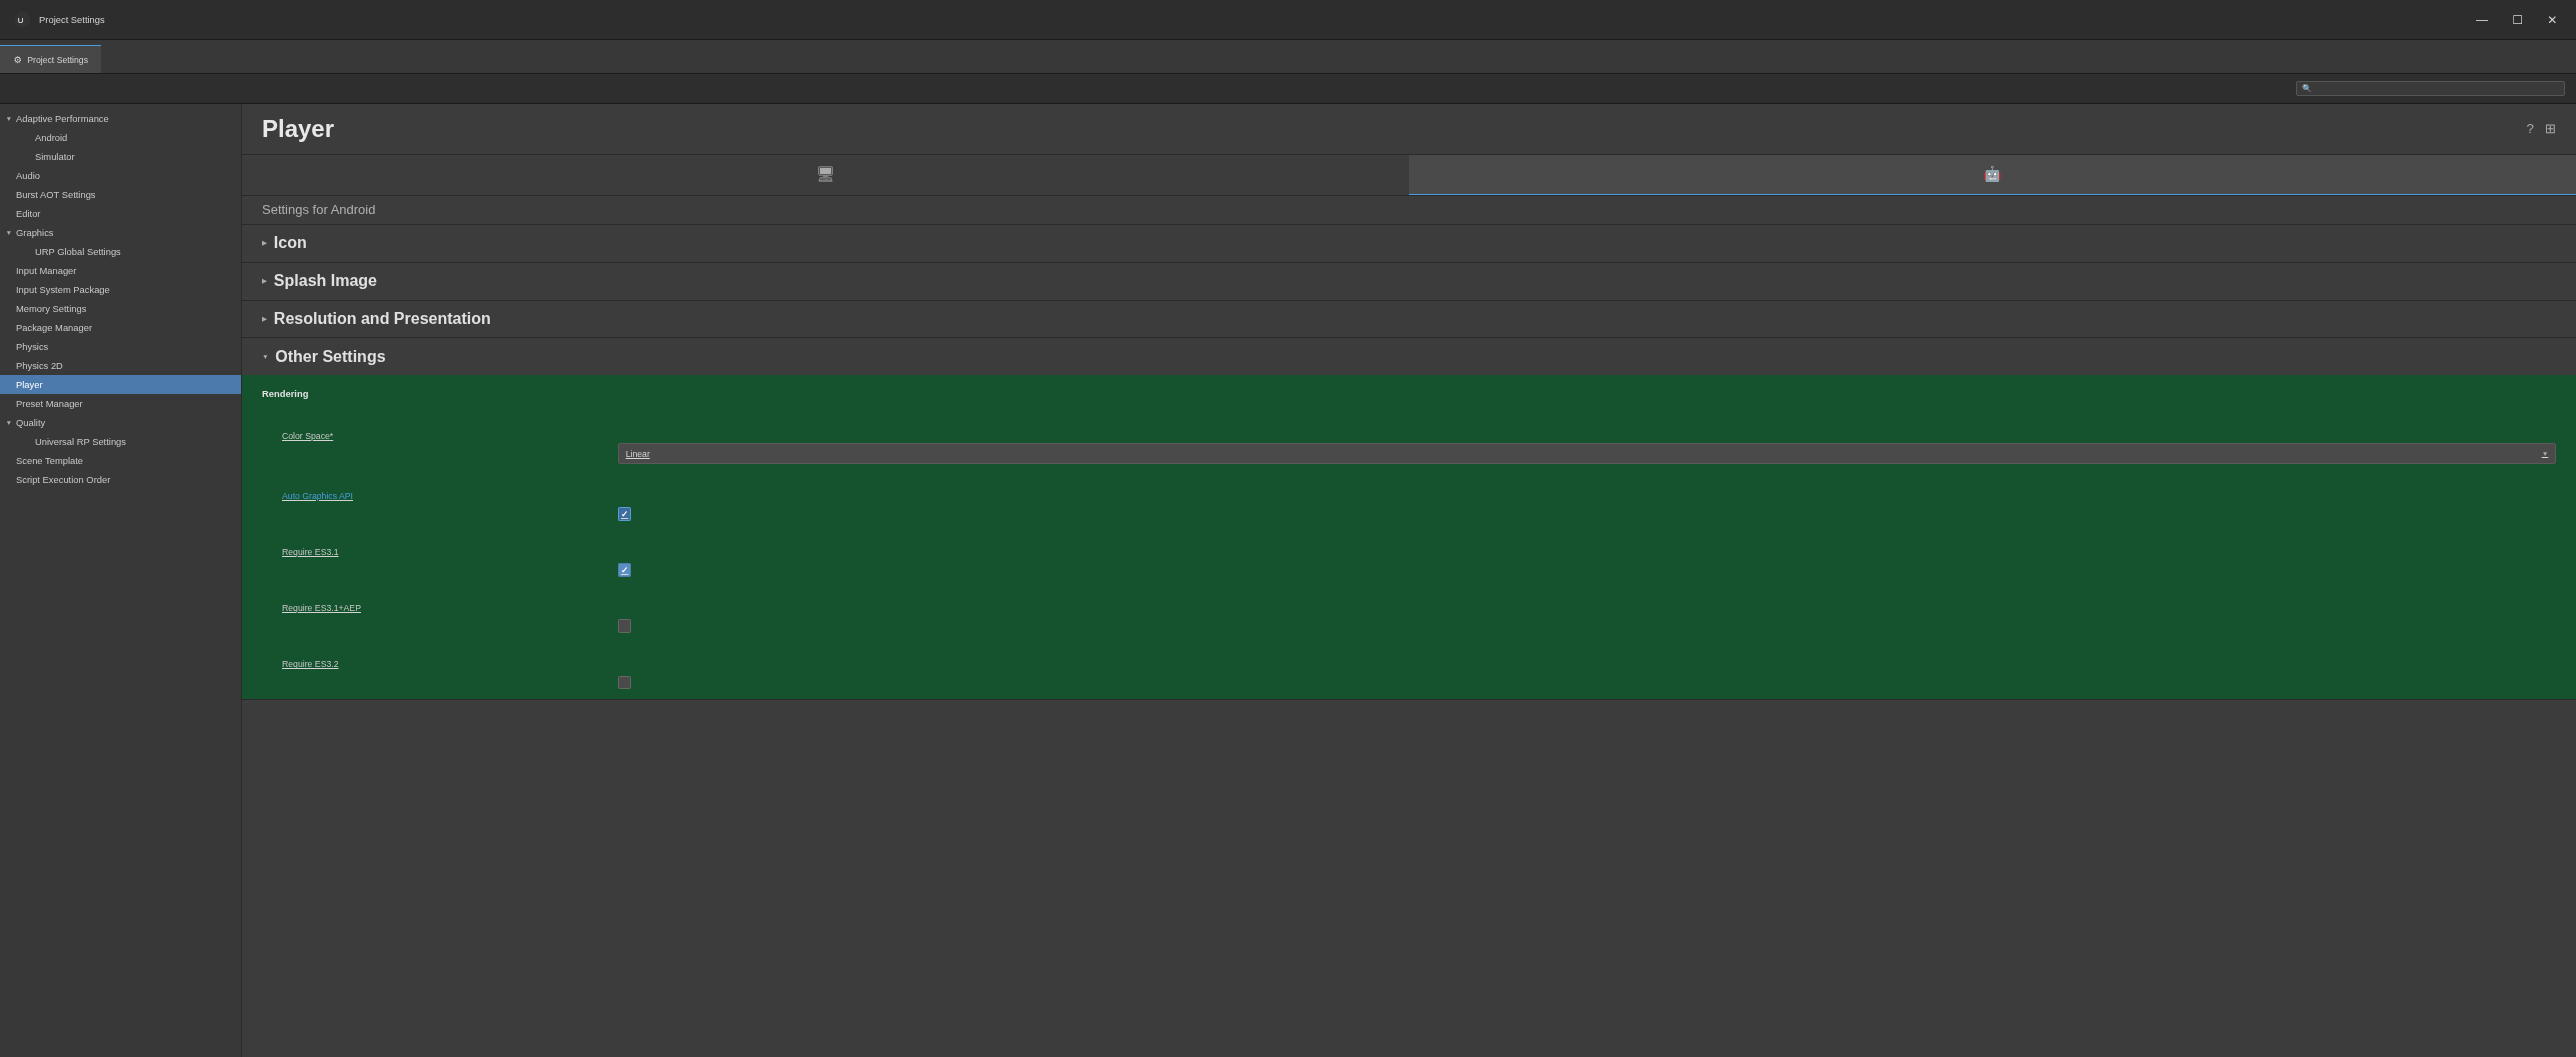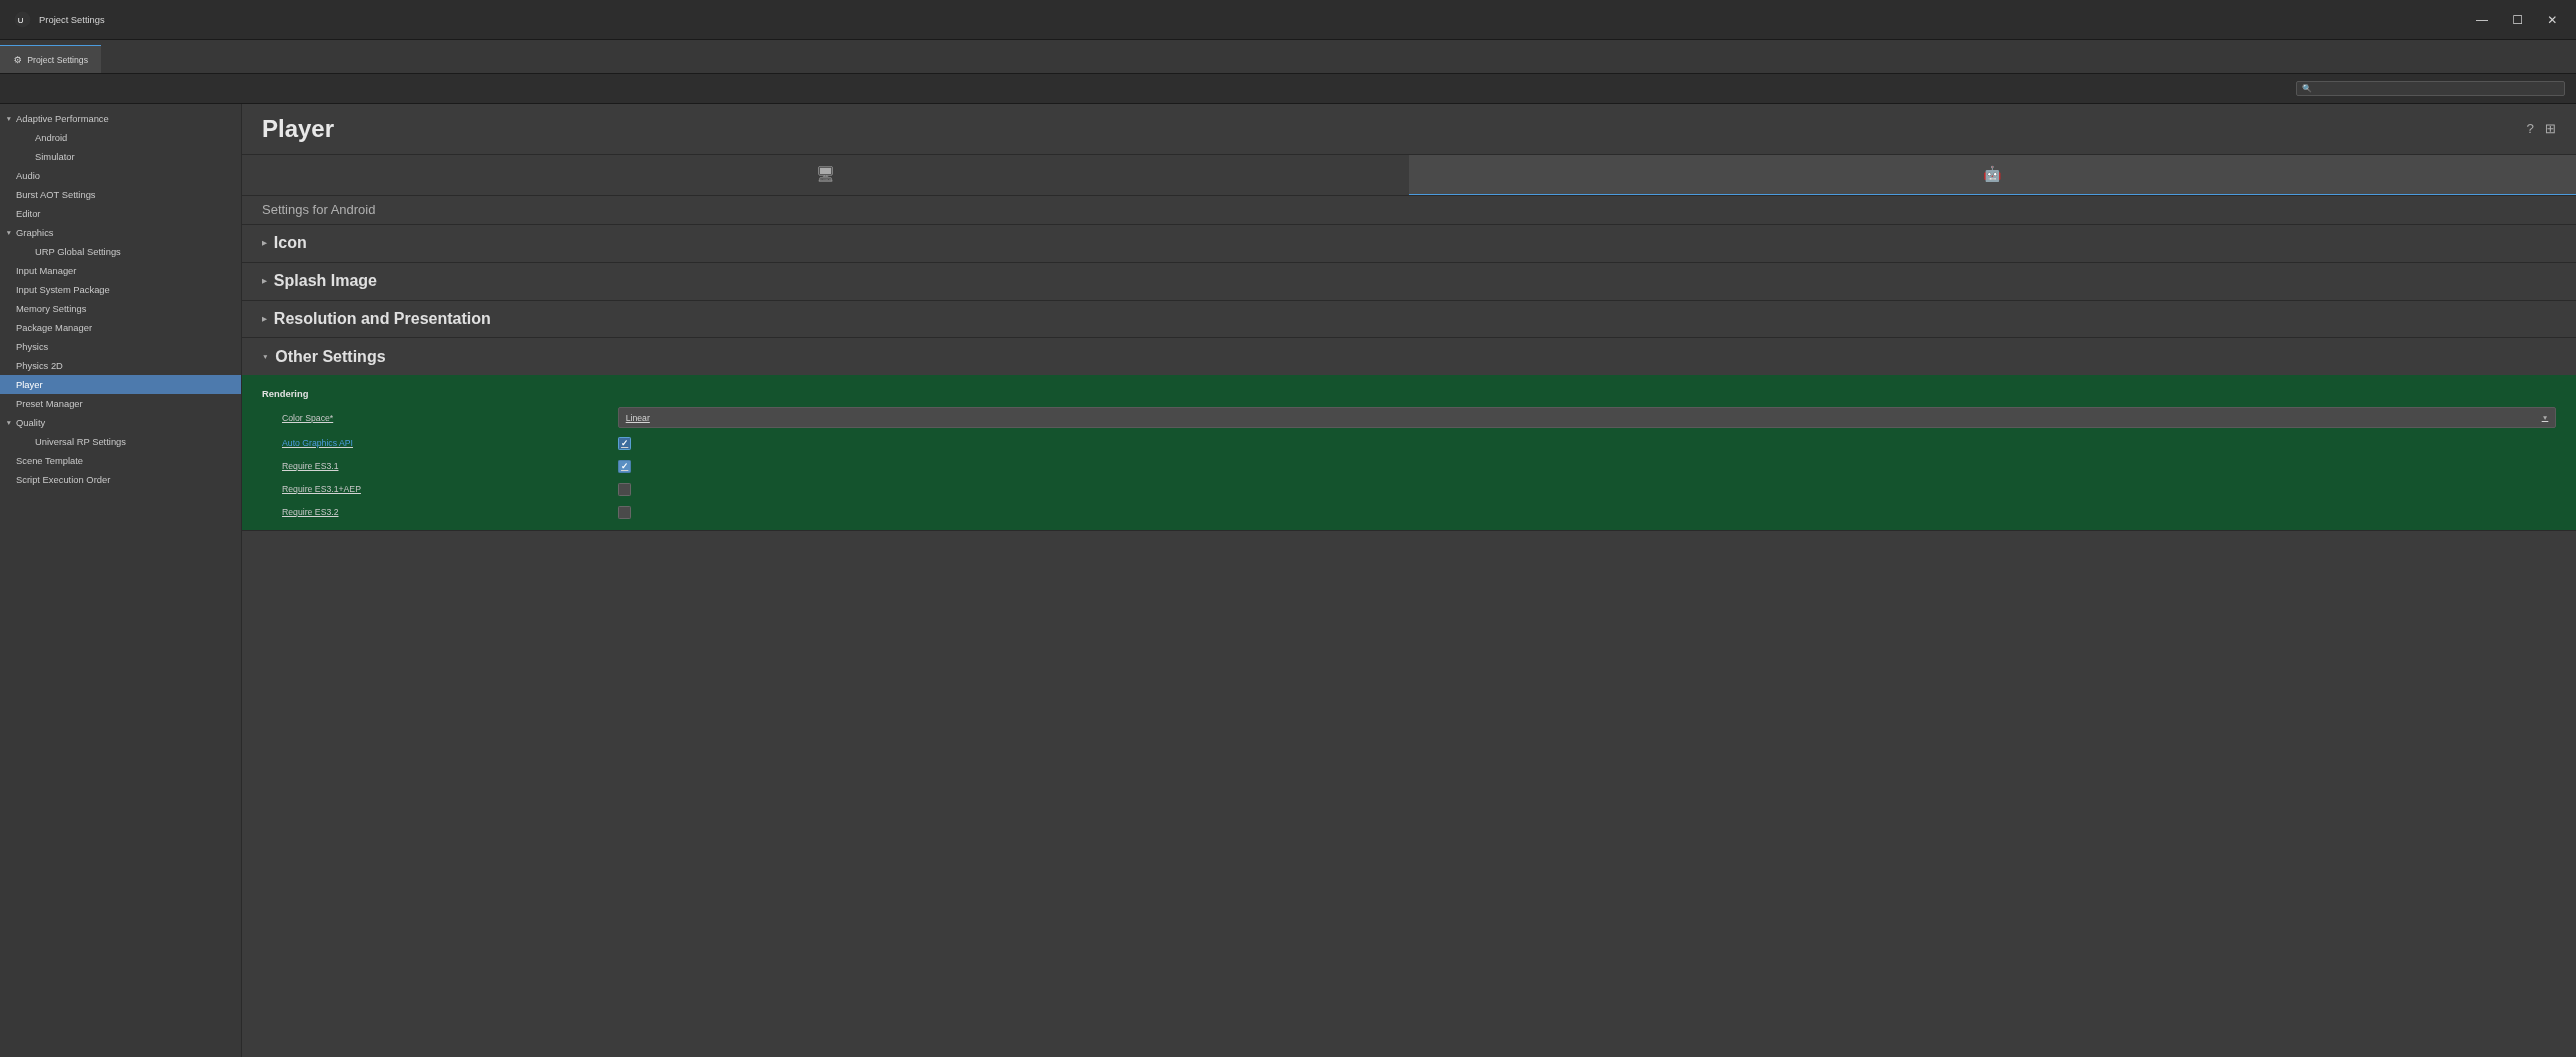--- a/index.html
+++ b/index.html
@@ -251,20 +251,21 @@
     }
     .field-label.link {
       color: #4c9cdf;
       cursor: pointer;
       text-decoration: none;
     }
     .field-value {
       flex: 1;
       display: flex;
       align-items: flex-end;
+      margin-top: 36px;
     }
     .dropdown {
       width: 100%;
       background: #4a4a4a;
       border: 0.7px solid #5a5a5a;
       border-radius: 2px;
       color: #d4d4d4;
       padding: 3.4px 6.7px;
       font-size: 8.7px;
       display: flex;

